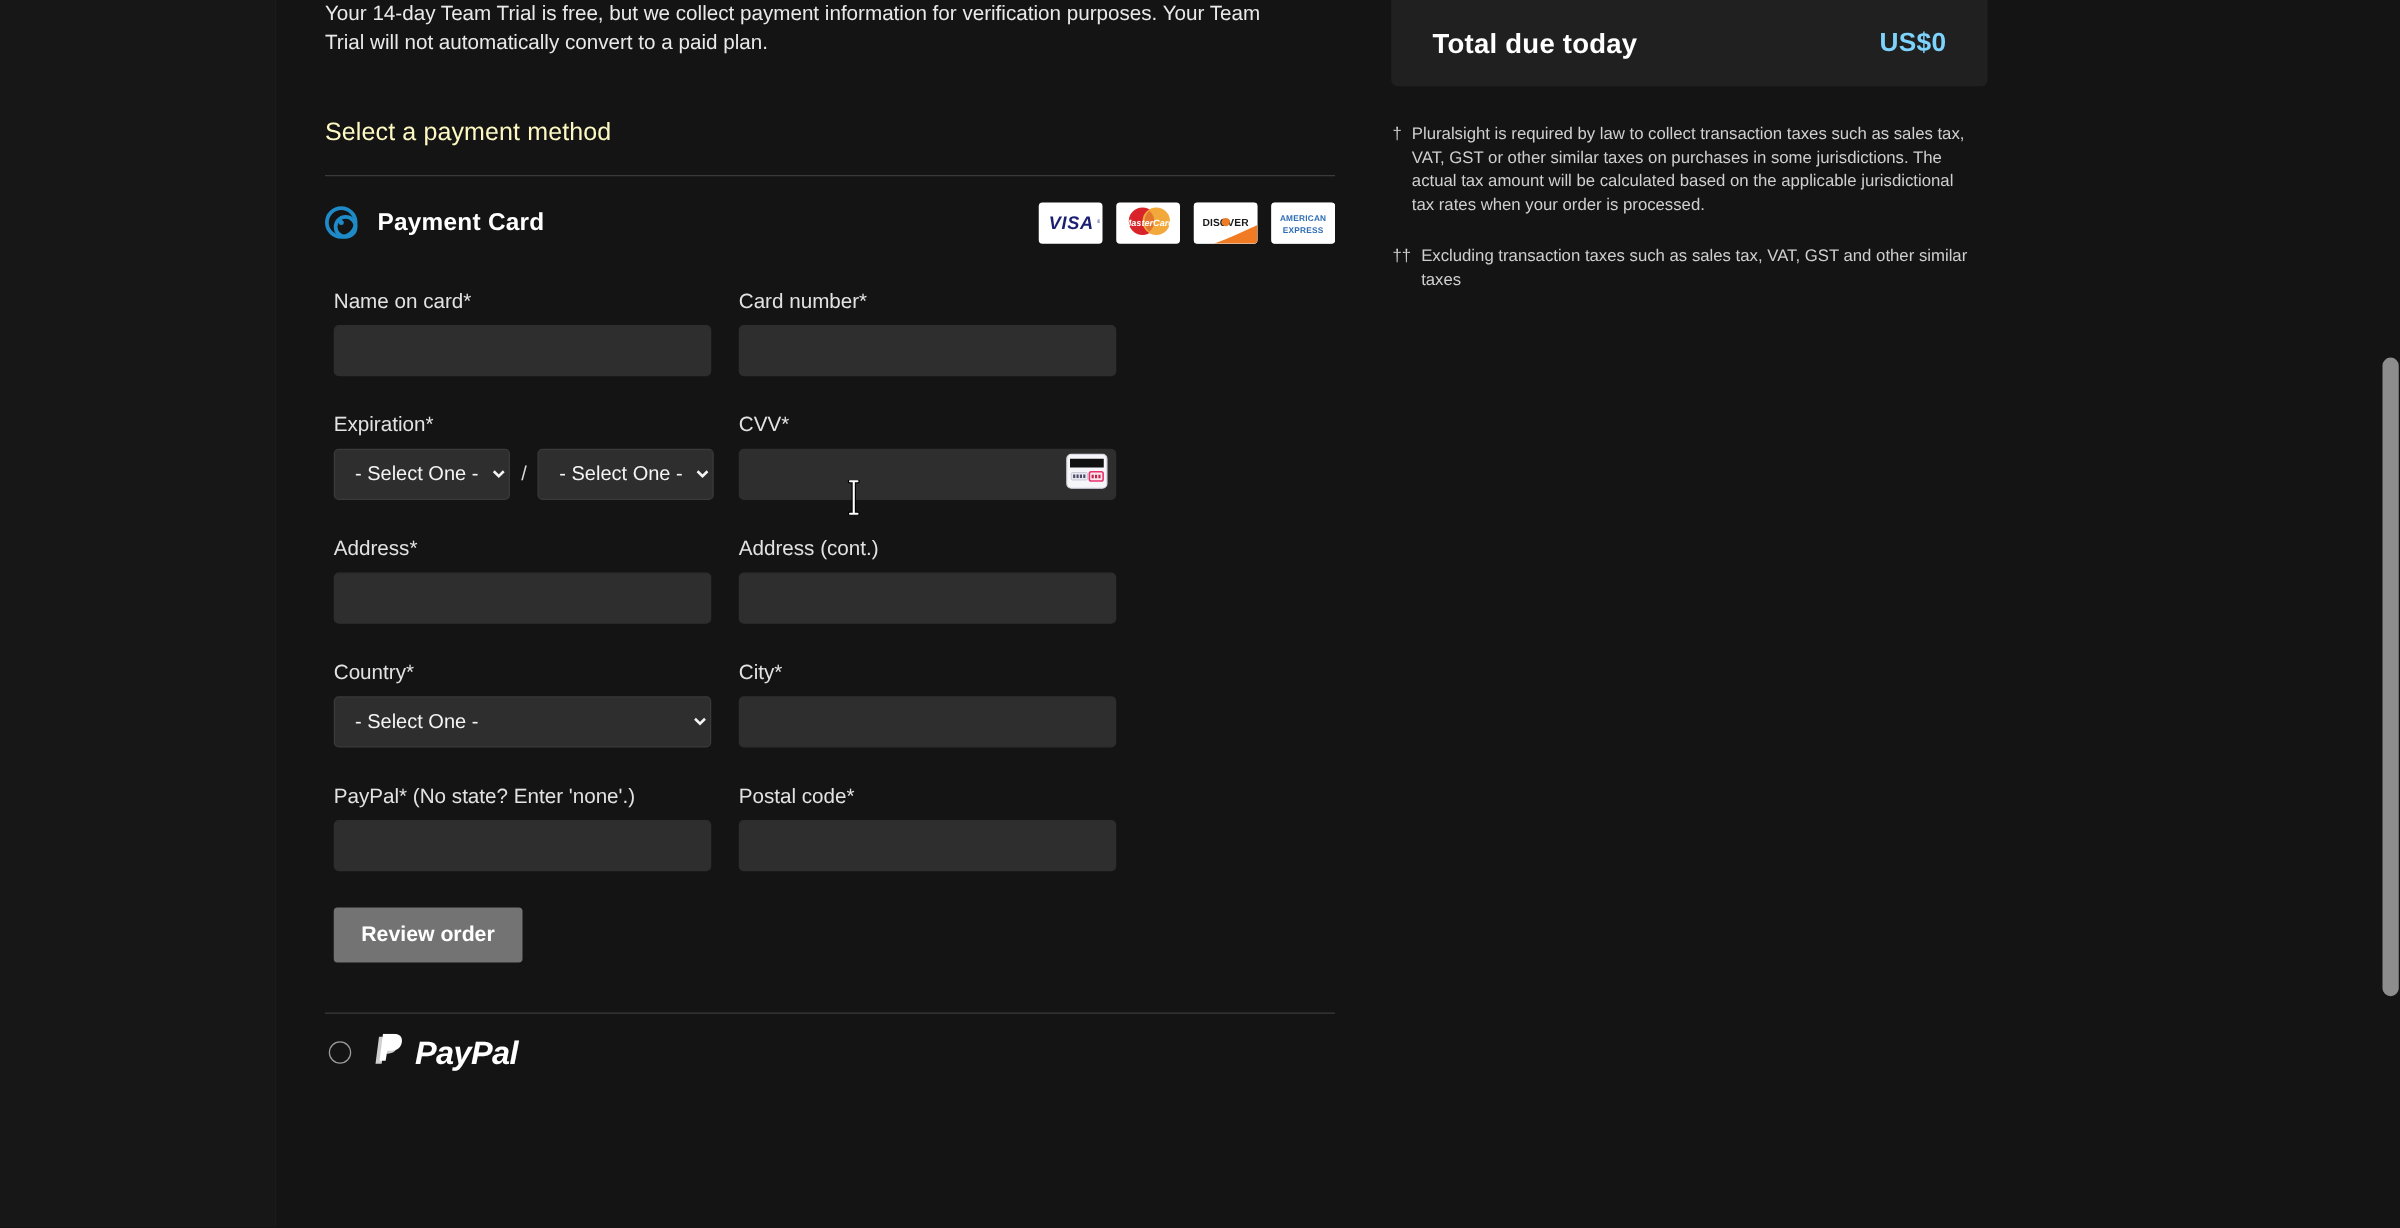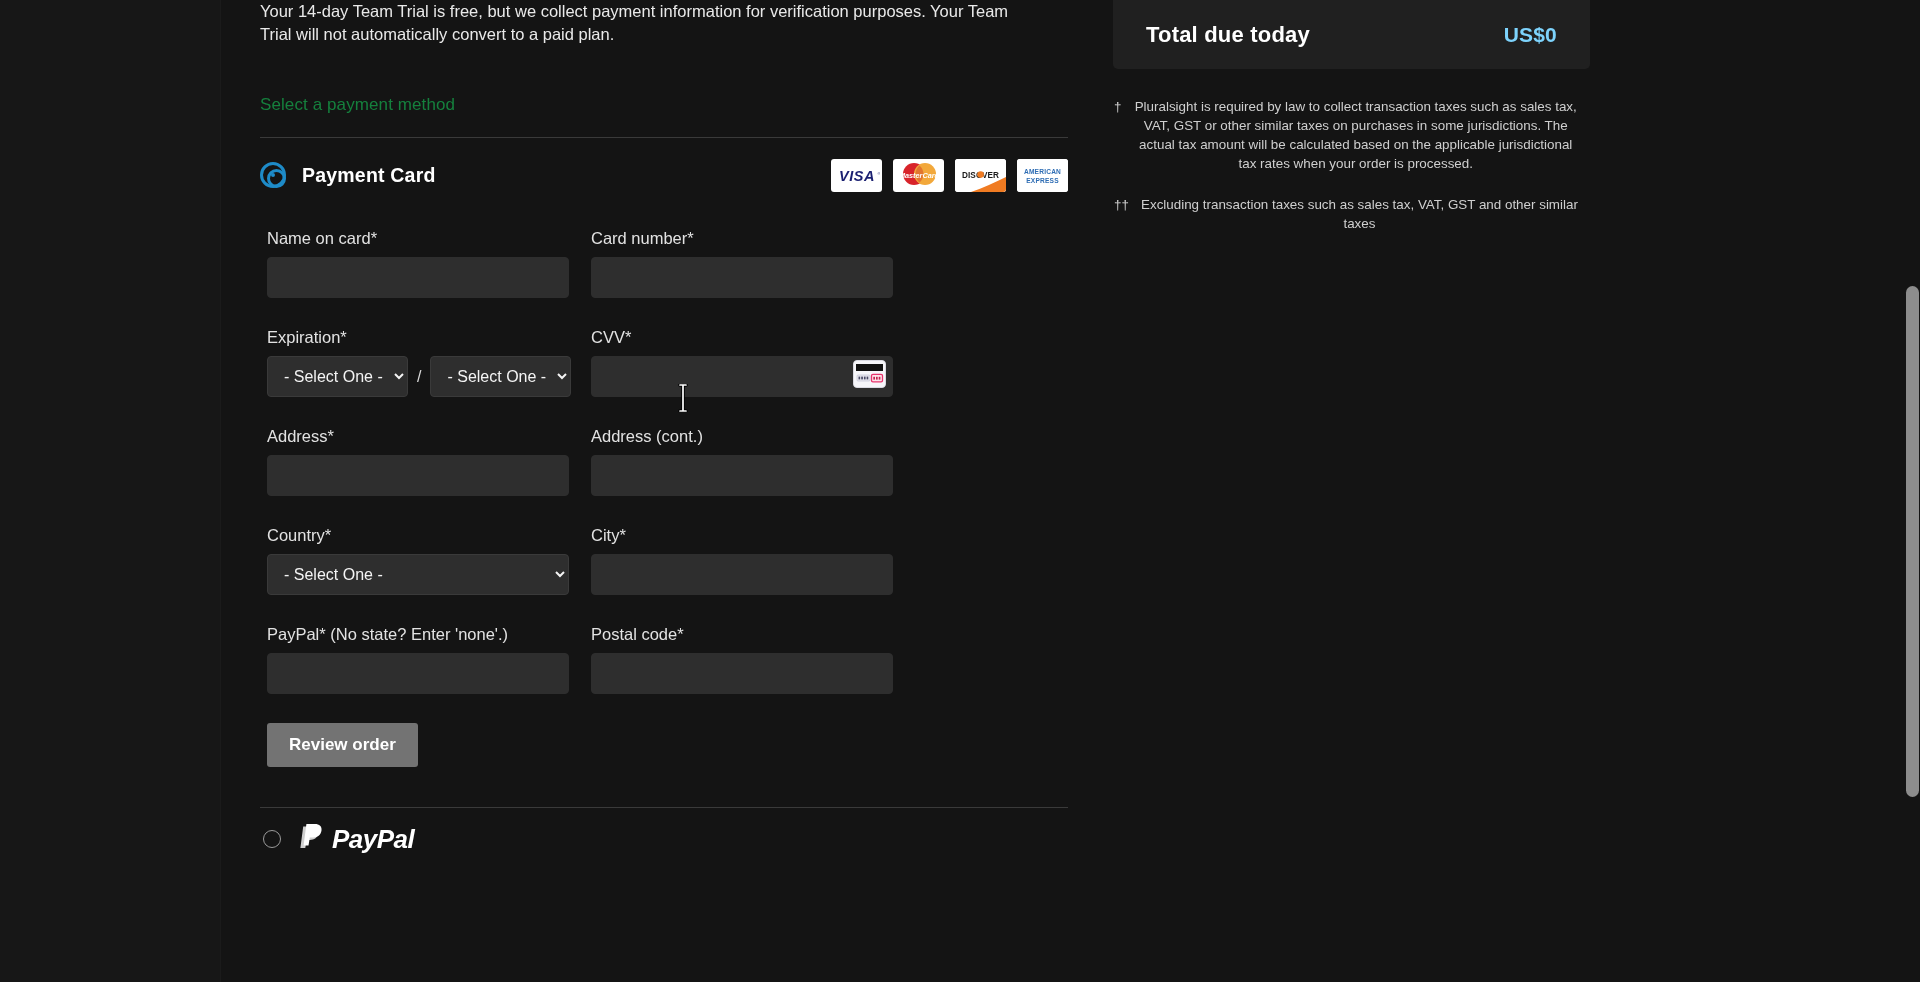--- a/index.html
+++ b/index.html
@@ -47,22 +47,22 @@
   .intro {
     color: #e9e9e9;
     font-size: 16.5px;
     line-height: 22.5px;
     width: 760px;
     margin: 0;
     padding-top: 0px;
   }
 
   .section-title {
-    color: #15803d;
-    font-size: 17px;
+    color: #fef9c3;
+    font-size: 20px;
     font-weight: 400;
     margin: 0;
     padding-top: 50px;
     letter-spacing: .1px;
   }
 
   .hr {
     height: 1px;
     background: #3a3a3a;
     margin-top: 22px;
@@ -167,21 +167,20 @@
 
   .paypal-row { display:flex; align-items:center; gap: 16px; height: 62px; padding-left:3px; }
   .paypal-mark { display:flex; align-items:center; gap: 7px; }
   .paypal-word { color:#ffffff; font-size: 26px; font-weight:700; font-style: italic; letter-spacing:-.5px; }
 
   
   #summary-col {
     position: absolute;
     left: 890px; top: 0;
     width: 560px;
-    text-align: center;
   }
   .total-panel {
     background:#202020;
     width: 477px;
     height: 69px;
     border-radius: 0 0 5px 5px;
     display:flex; align-items:center; justify-content:space-between;
     padding: 0 33px 0 33px;
     margin-left: 1px;
   }

